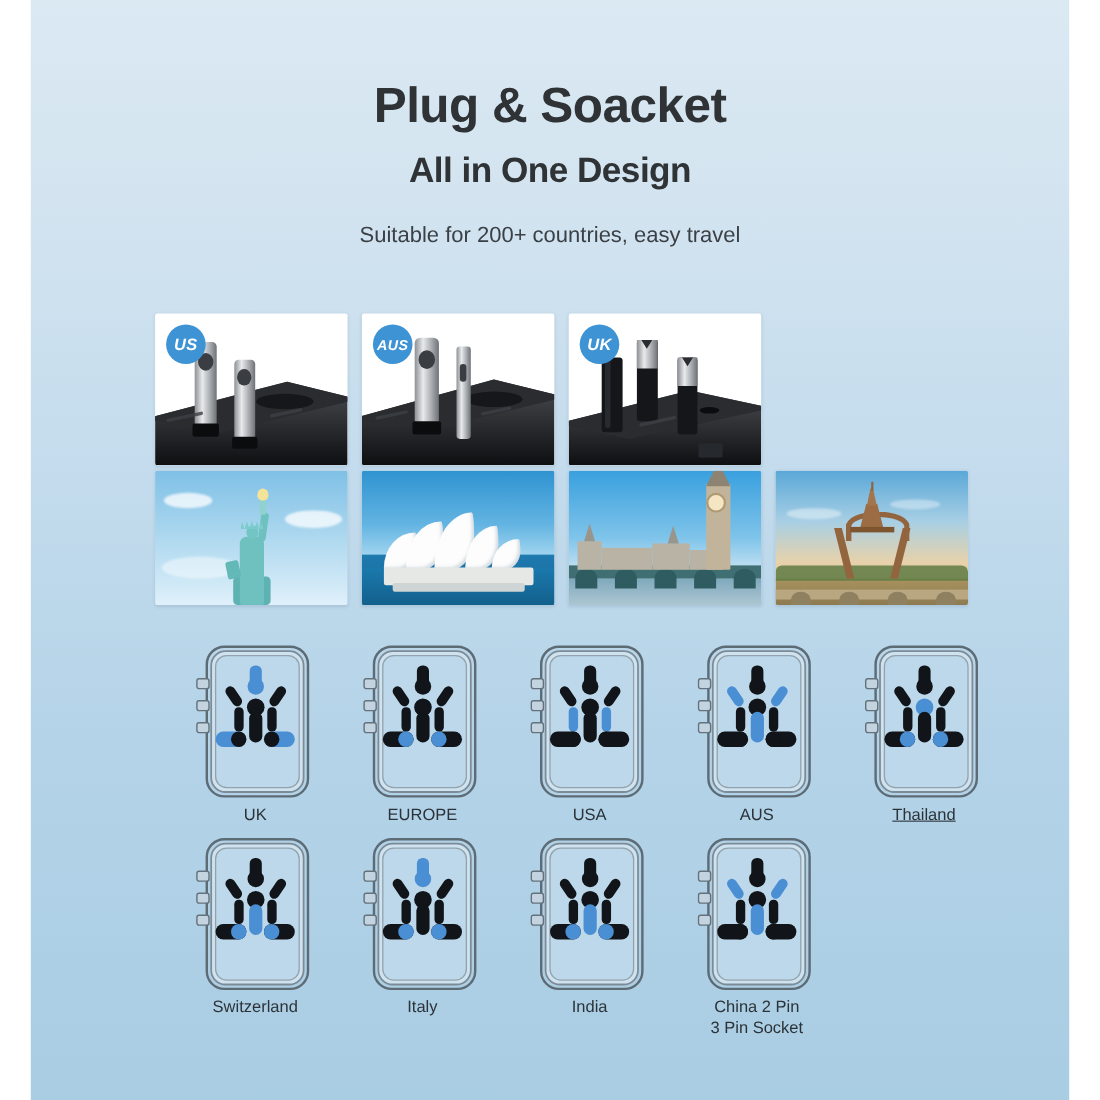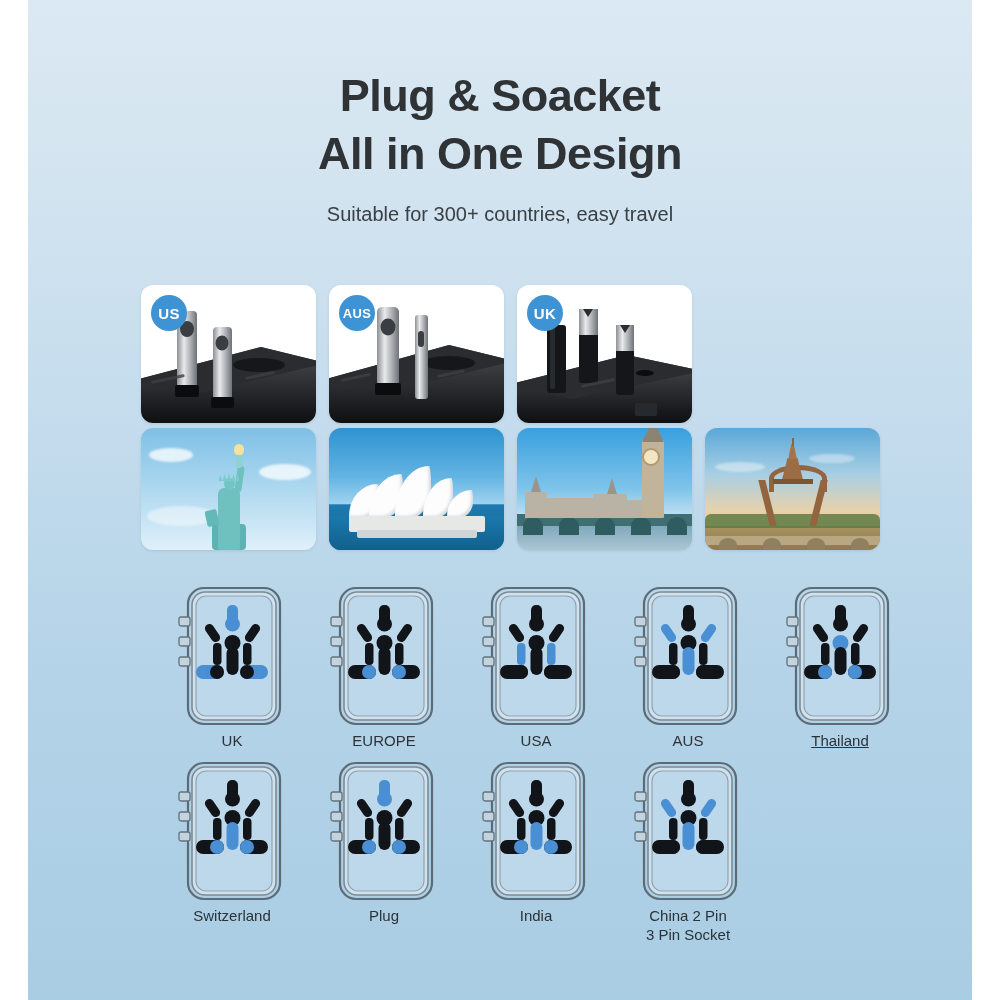--- a/index.html
+++ b/index.html
@@ -12,29 +12,29 @@
     position:absolute;left:28px;top:0px;width:944px;height:1000px;
     background:linear-gradient(180deg,#dbe9f3 0%,#d3e4f0 18%,#c4dced 42%,#b4d3e8 68%,#a9cde3 100%);
   }
 
   
   .headline{
     position:absolute;left:0;width:944px;text-align:center;
     color:#2f3336;font-weight:bold;letter-spacing:-0.5px;
   }
   #headline1{top:70px;font-size:45px;line-height:52px;}
-  #headline2{top:128px;font-size:45px;line-height:52px;}
+  #headline2{top:128px;font-size:32px;line-height:52px;}
   #subtitle{
     position:absolute;left:0;top:203px;width:944px;text-align:center;
     color:#3a4045;font-size:20px;
   }
 
   
   .card{
-    position:absolute;border-radius:12px;overflow:hidden;
+    position:absolute;border-radius:2px;overflow:hidden;font-style:italic;
   }
   .plug-card{
     top:285px;height:138px;background:#ffffff;
     box-shadow:0 1px 3px rgba(40,70,95,.13);
   }
   .land-card{
     top:428px;height:122px;
     box-shadow:0 1px 3px rgba(40,70,95,.13);
   }
   .badge{
@@ -114,21 +114,21 @@
 </head>
 <body>
 
 <div id="stage">
   <div id="panel"></div>
 
   <div id="panel-content" style="position:absolute;left:28px;top:0;width:766px;height:1000px;">
 
     <div class="headline" id="headline1">Plug &amp; Soacket</div>
     <div class="headline" id="headline2">All in One Design</div>
-    <div id="subtitle">Suitable for 300+ countries, easy travel</div>
+    <div id="subtitle">Suitable for 200+ countries, easy travel</div>
 
     <div class="card plug-card" style="left:113px;width:175px;">
       <div class="badge">US</div>
       <svg class="plug-art" viewBox="0 0 175 138" preserveAspectRatio="none">
         <defs>
           <linearGradient id="blkA" x1="0" y1="0" x2="0" y2="1">
             <stop offset="0" stop-color="#4a4d52"></stop>
               <stop offset="1" stop-color="#0e0f11"></stop>
           </linearGradient>
           <linearGradient id="steel" x1="0" y1="0" x2="1" y2="0">
@@ -468,21 +468,21 @@
       <circle cx="54.5" cy="58" r="8" fill="#111418"></circle>
       <rect x="35" y="58" width="8.5" height="22" rx="4" fill="#111418"></rect>
       <rect x="65" y="58" width="8.5" height="22" rx="4" fill="#111418"></rect>
       <rect x="48.5" y="62" width="12" height="28" rx="6" fill="#111418"></rect>
       <rect x="18" y="80" width="28" height="14" rx="7" fill="#111418"></rect>
       <circle cx="39" cy="87" r="7" fill="#4a8fd4"></circle>
       <rect x="62" y="80" width="28" height="14" rx="7" fill="#111418"></rect>
       <circle cx="69" cy="87" r="7" fill="#4a8fd4"></circle>
     </g>
   </svg>
-          <div class="socket-label" style="top: 146px;">Plug</div>
+          <div class="socket-label" style="top: 146px;">Italy</div>
         </div>
         <div class="socket-item" style="left: 454px; top: 760px;">
   <svg class="socket-svg" width="108" height="142" viewBox="0 0 108 142">
     <g>
       <rect x="10" y="3" width="92" height="136" rx="16" fill="none" stroke="#5d6b75" stroke-width="2.2"></rect>
       <rect x="14" y="7" width="84" height="128" rx="13" fill="#cfe2ef" stroke="#7c8b95" stroke-width="1.6"></rect>
       <rect x="18" y="11" width="76" height="120" rx="10" fill="#bcd8ea" stroke="#93a3ad" stroke-width="1.2"></rect>
     </g>
     <g fill="#c3d4e0" stroke="#63727c" stroke-width="1.3">
       <rect x="1" y="32" width="11" height="9" rx="2"></rect>

